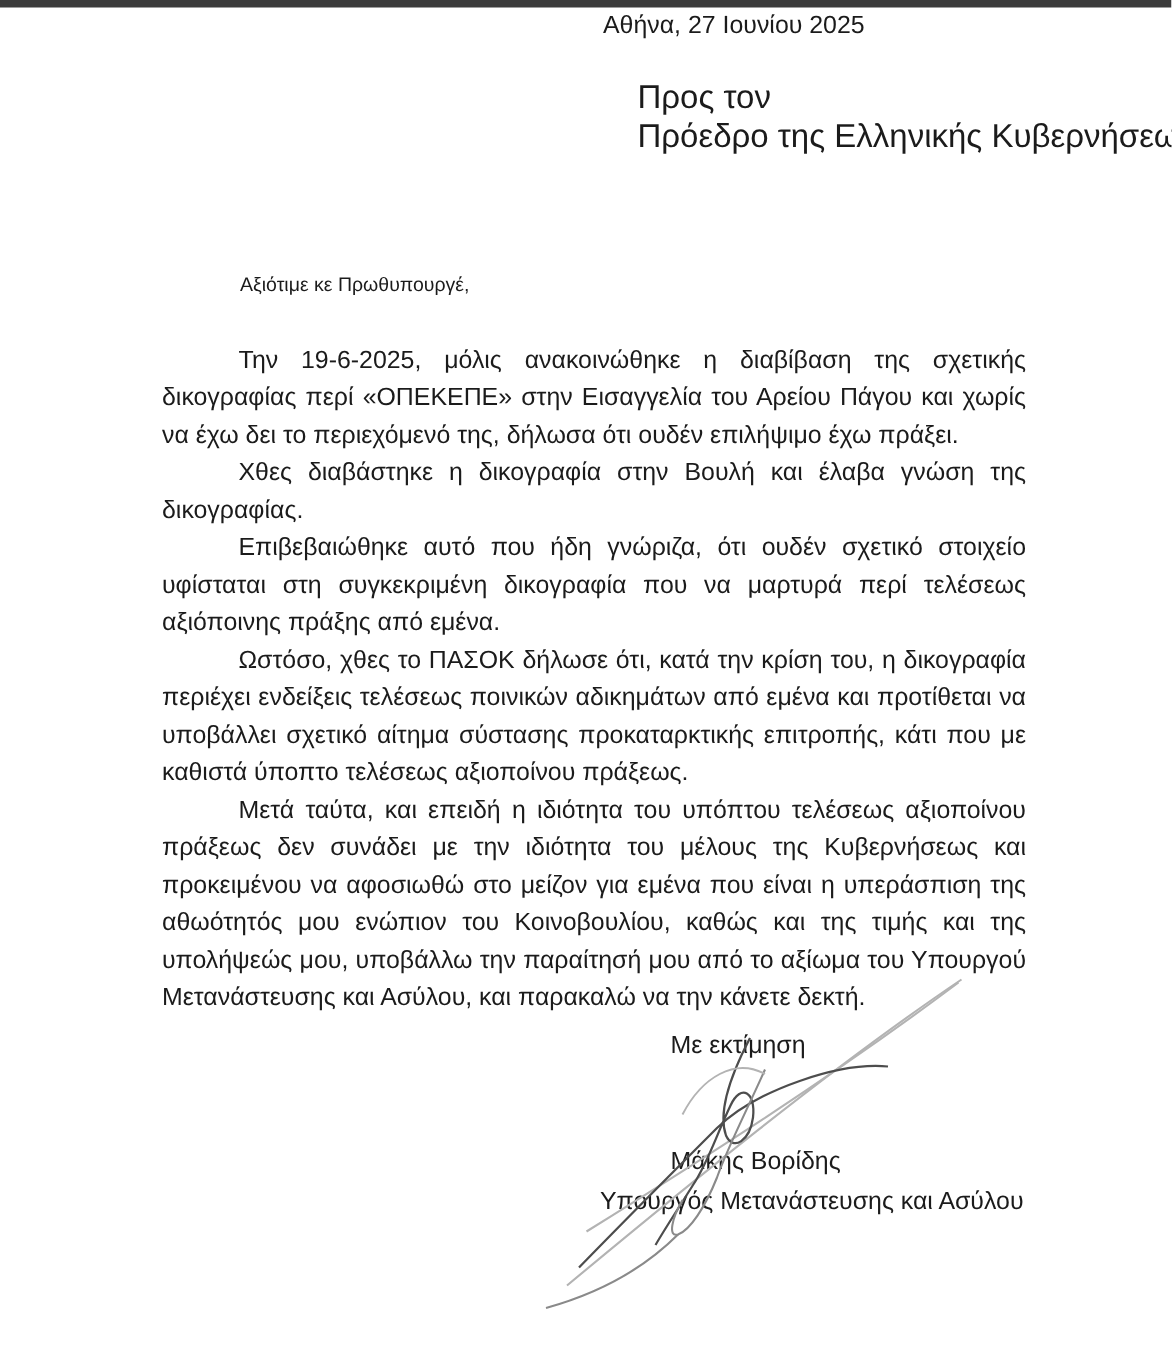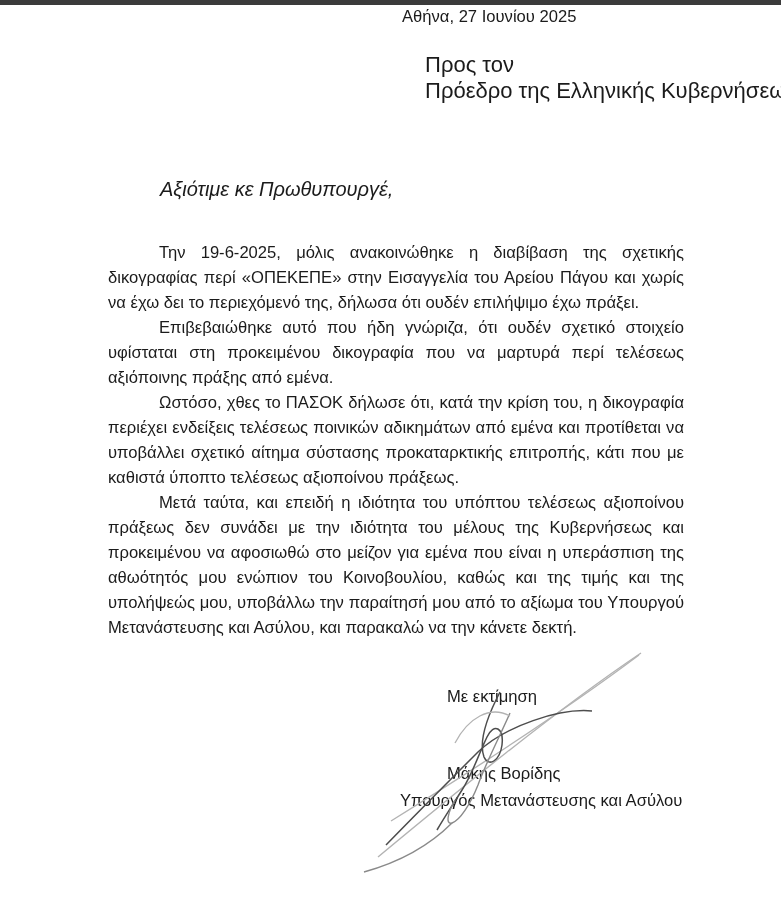--- a/index.html
+++ b/index.html
@@ -26,24 +26,24 @@
   .dateline{
     position:absolute;left:402px;top:6px;
     font-size:16.6px;line-height:21px;white-space:nowrap;
   }
   .recipient{
     position:absolute;left:425px;top:52px;
     font-size:22px;line-height:25.5px;white-space:nowrap;
   }
   .salutation{
     position:absolute;left:160px;top:179px;
-    font-size:20px;line-height:21px;white-space:nowrap;font-style:italic;
+    font-size:13px;line-height:21px;white-space:nowrap;
   }
   .body-text{
-    position:absolute;left:108px;top:240px;width:576px;
+    position:absolute;left:108px;top:227px;width:576px;
     font-size:16.6px;line-height:25px;
     text-align:justify;
   }
   .body-text p{
     text-indent:51px;
     margin:0;
   }
   .closing{
     position:absolute;left:447px;top:686px;
     font-size:16.6px;line-height:21px;white-space:nowrap;
@@ -70,21 +70,22 @@
 
 <div class="recipient">
   <div>Προς τον</div>
   <div>Πρόεδρο της Ελληνικής Κυβερνήσεως</div>
 </div>
 
 <div class="salutation">Αξιότιμε κε Πρωθυπουργέ,</div>
 
 <div class="body-text">
   <p>Την 19-6-2025, μόλις ανακοινώθηκε η διαβίβαση της σχετικής δικογραφίας περί «ΟΠΕΚΕΠΕ» στην Εισαγγελία του Αρείου Πάγου και χωρίς να έχω δει το περιεχόμενό της, δήλωσα ότι ουδέν επιλήψιμο έχω πράξει.</p>
-  <p>Επιβεβαιώθηκε αυτό που ήδη γνώριζα, ότι ουδέν σχετικό στοιχείο υφίσταται στη προκειμένου δικογραφία που να μαρτυρά περί τελέσεως αξιόποινης πράξης από εμένα.</p>
+  <p>Χθες διαβάστηκε η δικογραφία στην Βουλή και έλαβα γνώση της δικογραφίας.</p>
+  <p>Επιβεβαιώθηκε αυτό που ήδη γνώριζα, ότι ουδέν σχετικό στοιχείο υφίσταται στη συγκεκριμένη δικογραφία που να μαρτυρά περί τελέσεως αξιόποινης πράξης από εμένα.</p>
   <p>Ωστόσο, χθες το ΠΑΣΟΚ δήλωσε ότι, κατά την κρίση του, η δικογραφία περιέχει ενδείξεις τελέσεως ποινικών αδικημάτων από εμένα και προτίθεται να υποβάλλει σχετικό αίτημα σύστασης προκαταρκτικής επιτροπής, κάτι που με καθιστά ύποπτο τελέσεως αξιοποίνου πράξεως.</p>
   <p>Μετά ταύτα, και επειδή η ιδιότητα του υπόπτου τελέσεως αξιοποίνου πράξεως δεν συνάδει με την ιδιότητα του μέλους της Κυβερνήσεως και προκειμένου να αφοσιωθώ στο μείζον για εμένα που είναι η υπεράσπιση της αθωότητός μου ενώπιον του Κοινοβουλίου, καθώς και της τιμής και της υπολήψεώς μου, υποβάλλω την παραίτησή μου από το αξίωμα του Υπουργού Μετανάστευσης και Ασύλου, και παρακαλώ να την κάνετε δεκτή.</p>
 </div>
 
 <div class="closing">Με εκτίμηση</div>
 
 <div class="sig-name">Μάκης Βορίδης</div>
 <div class="sig-title">Υπουργός Μετανάστευσης και Ασύλου</div>
 
 <svg class="signature-svg" viewBox="0 0 295 235" fill="none" xmlns="http://www.w3.org/2000/svg">

